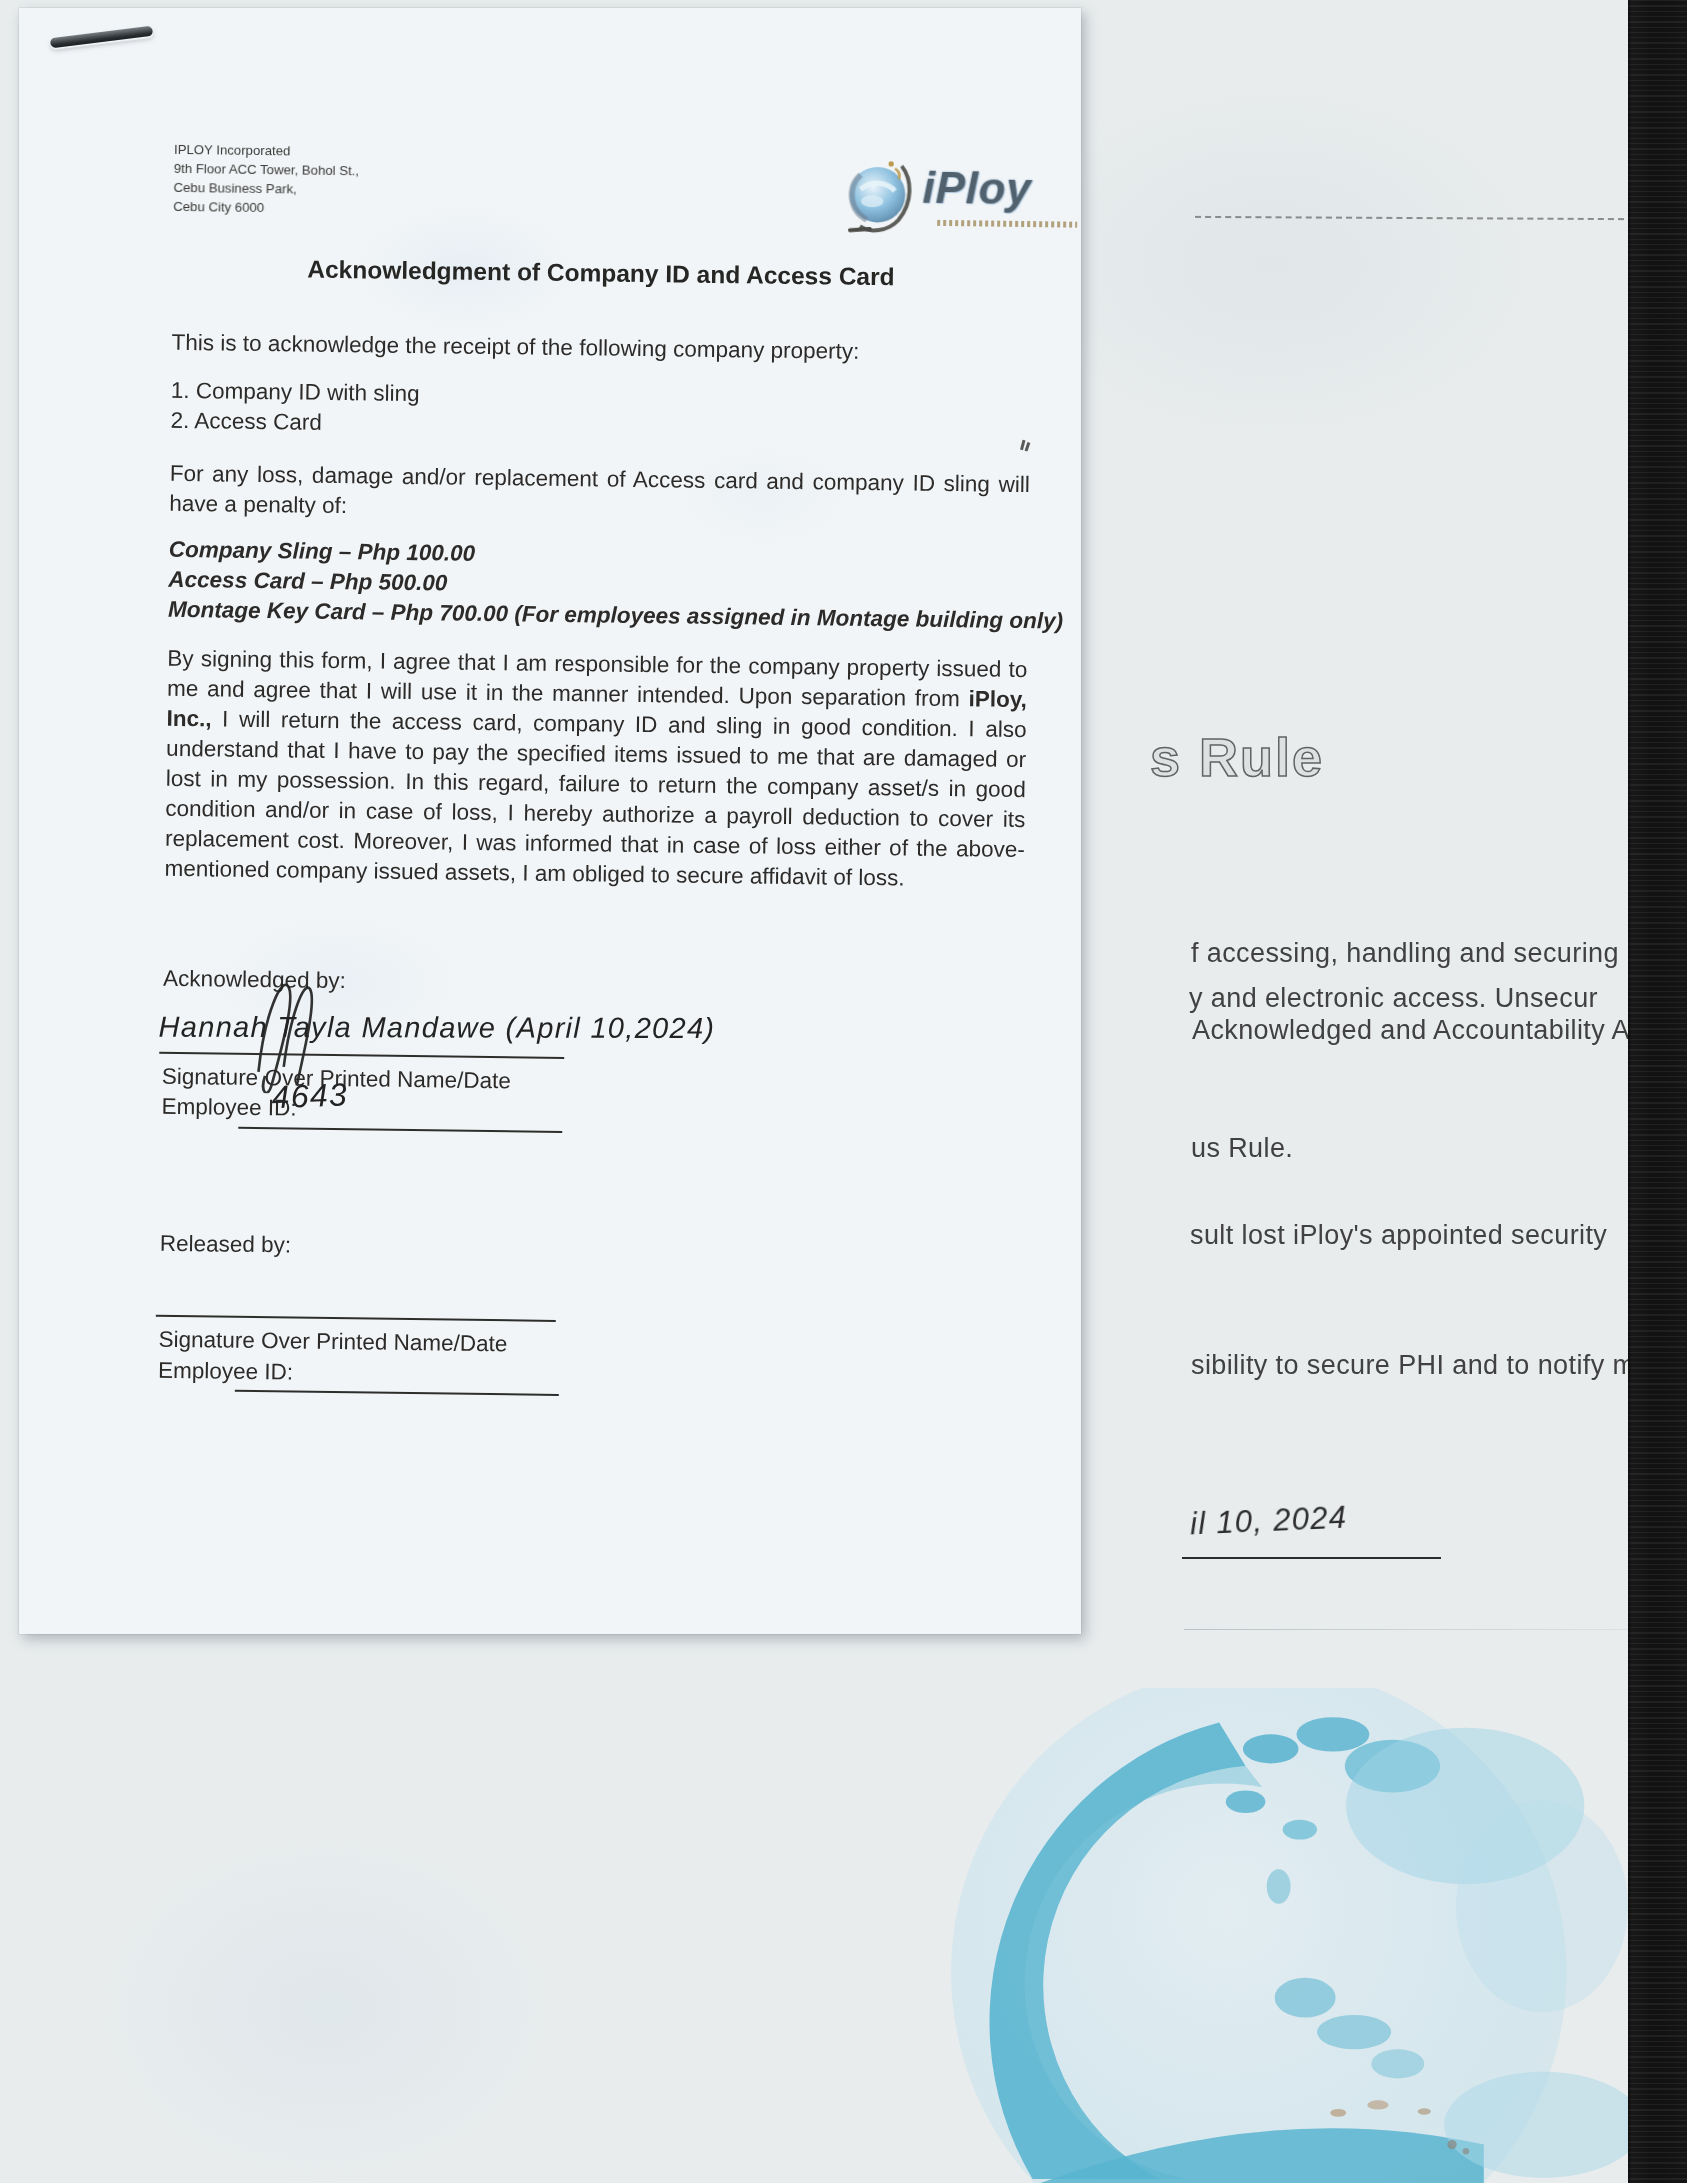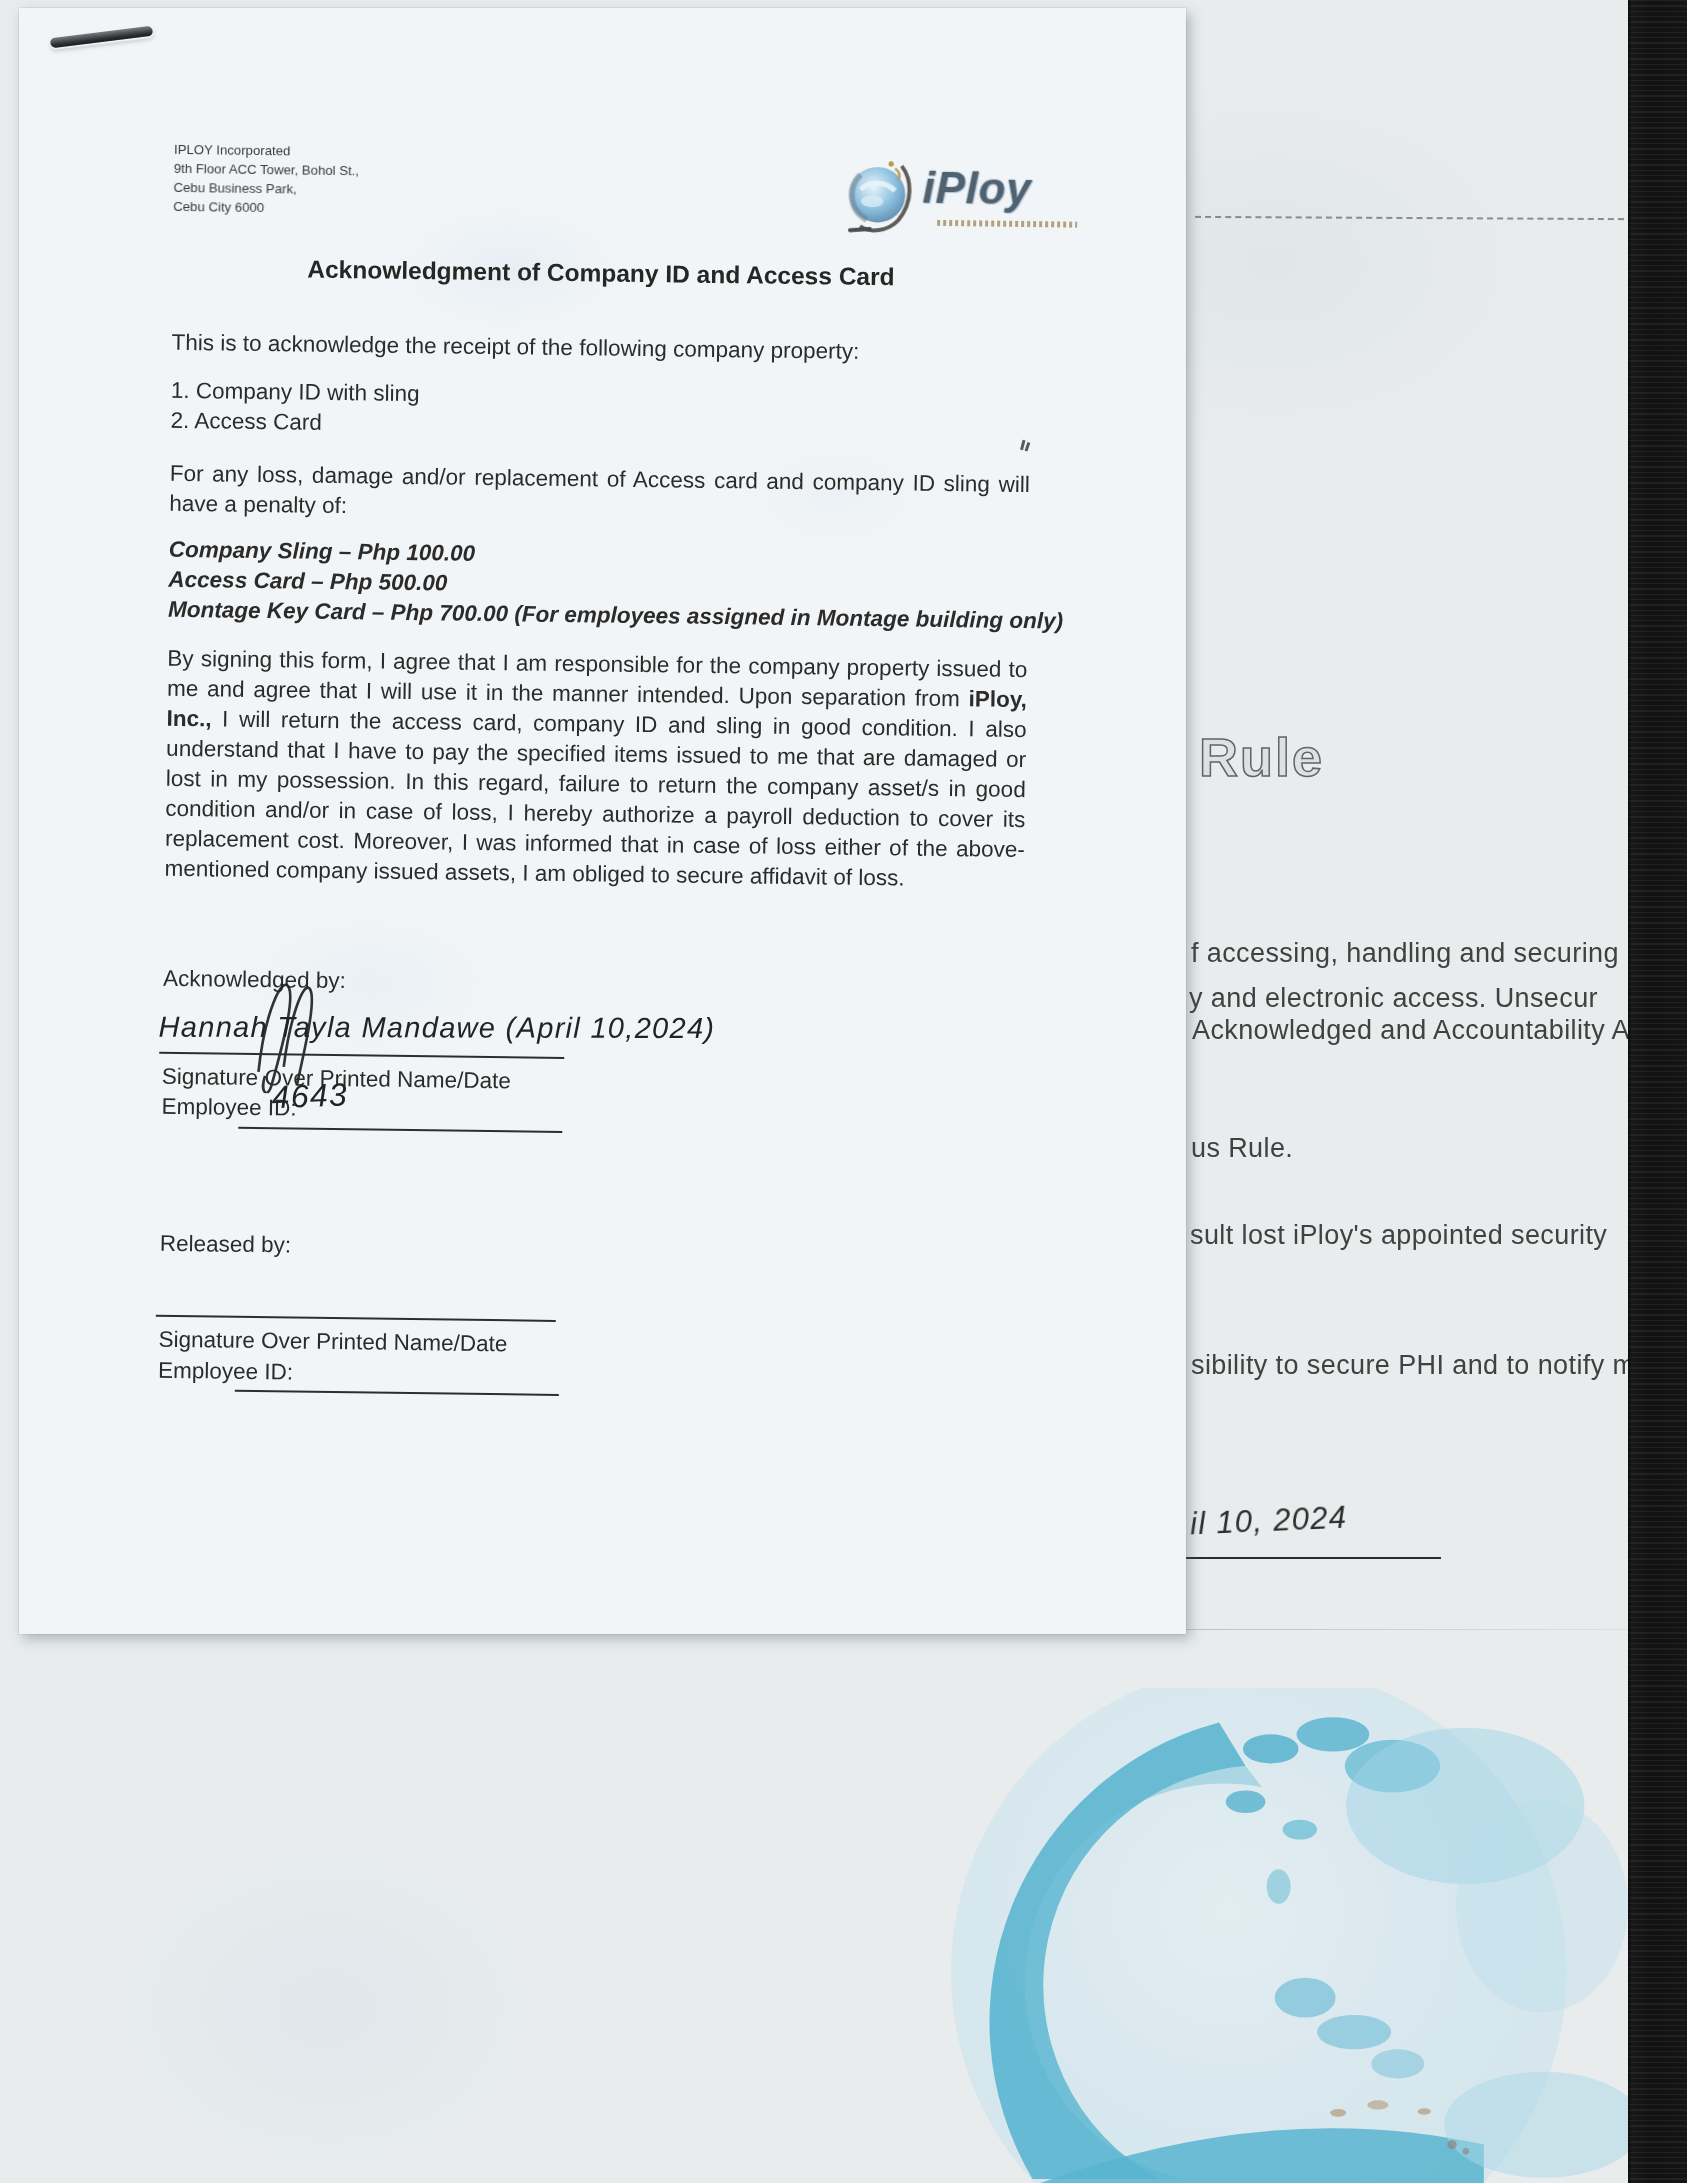--- a/index.html
+++ b/index.html
@@ -29,21 +29,21 @@
 
   
   .scan-band{position:absolute;left:1628px;top:0;width:60px;height:2183px;
     background:
       repeating-linear-gradient(to bottom, rgba(255,255,255,.06) 0 1.3px, transparent 1.3px 5.3px),
       linear-gradient(90deg,#1a1a1a,#111 40%,#151515);}
   .scan-band::after{content:"";position:absolute;left:0;top:0;width:4px;height:100%;
     background:linear-gradient(90deg,rgba(0,0,0,.55),transparent);}
 
   
-  .front-page{position:absolute;left:18.5px;top:8px;width:1167px;height:1626px;
+  .front-page{position:absolute;left:18.5px;top:8px;width:1062px;height:1626px;
     background:
       radial-gradient(172px 99px at 42% 16%, rgba(125,175,215,.09), transparent 70%),
       radial-gradient(198px 112px at 30% 60%, rgba(125,175,215,.07), transparent 70%),
       radial-gradient(146px 86px at 70% 30%, rgba(125,175,215,.05), transparent 70%),
       var(--front-paper,#f2f5f7);
     box-shadow:4px 5.3px 12px rgba(80,92,102,.38), 0 0 0 0.7px rgba(165,175,182,.28);}
   .front-content{position:absolute;inset:0;transform:rotate(.75deg);transform-origin:165px 146px;}
 
   .letterhead{position:absolute;left:155px;top:132px;font-size:13.2px;line-height:19px;
     color:#3a3a38;filter:blur(0.2px);}

